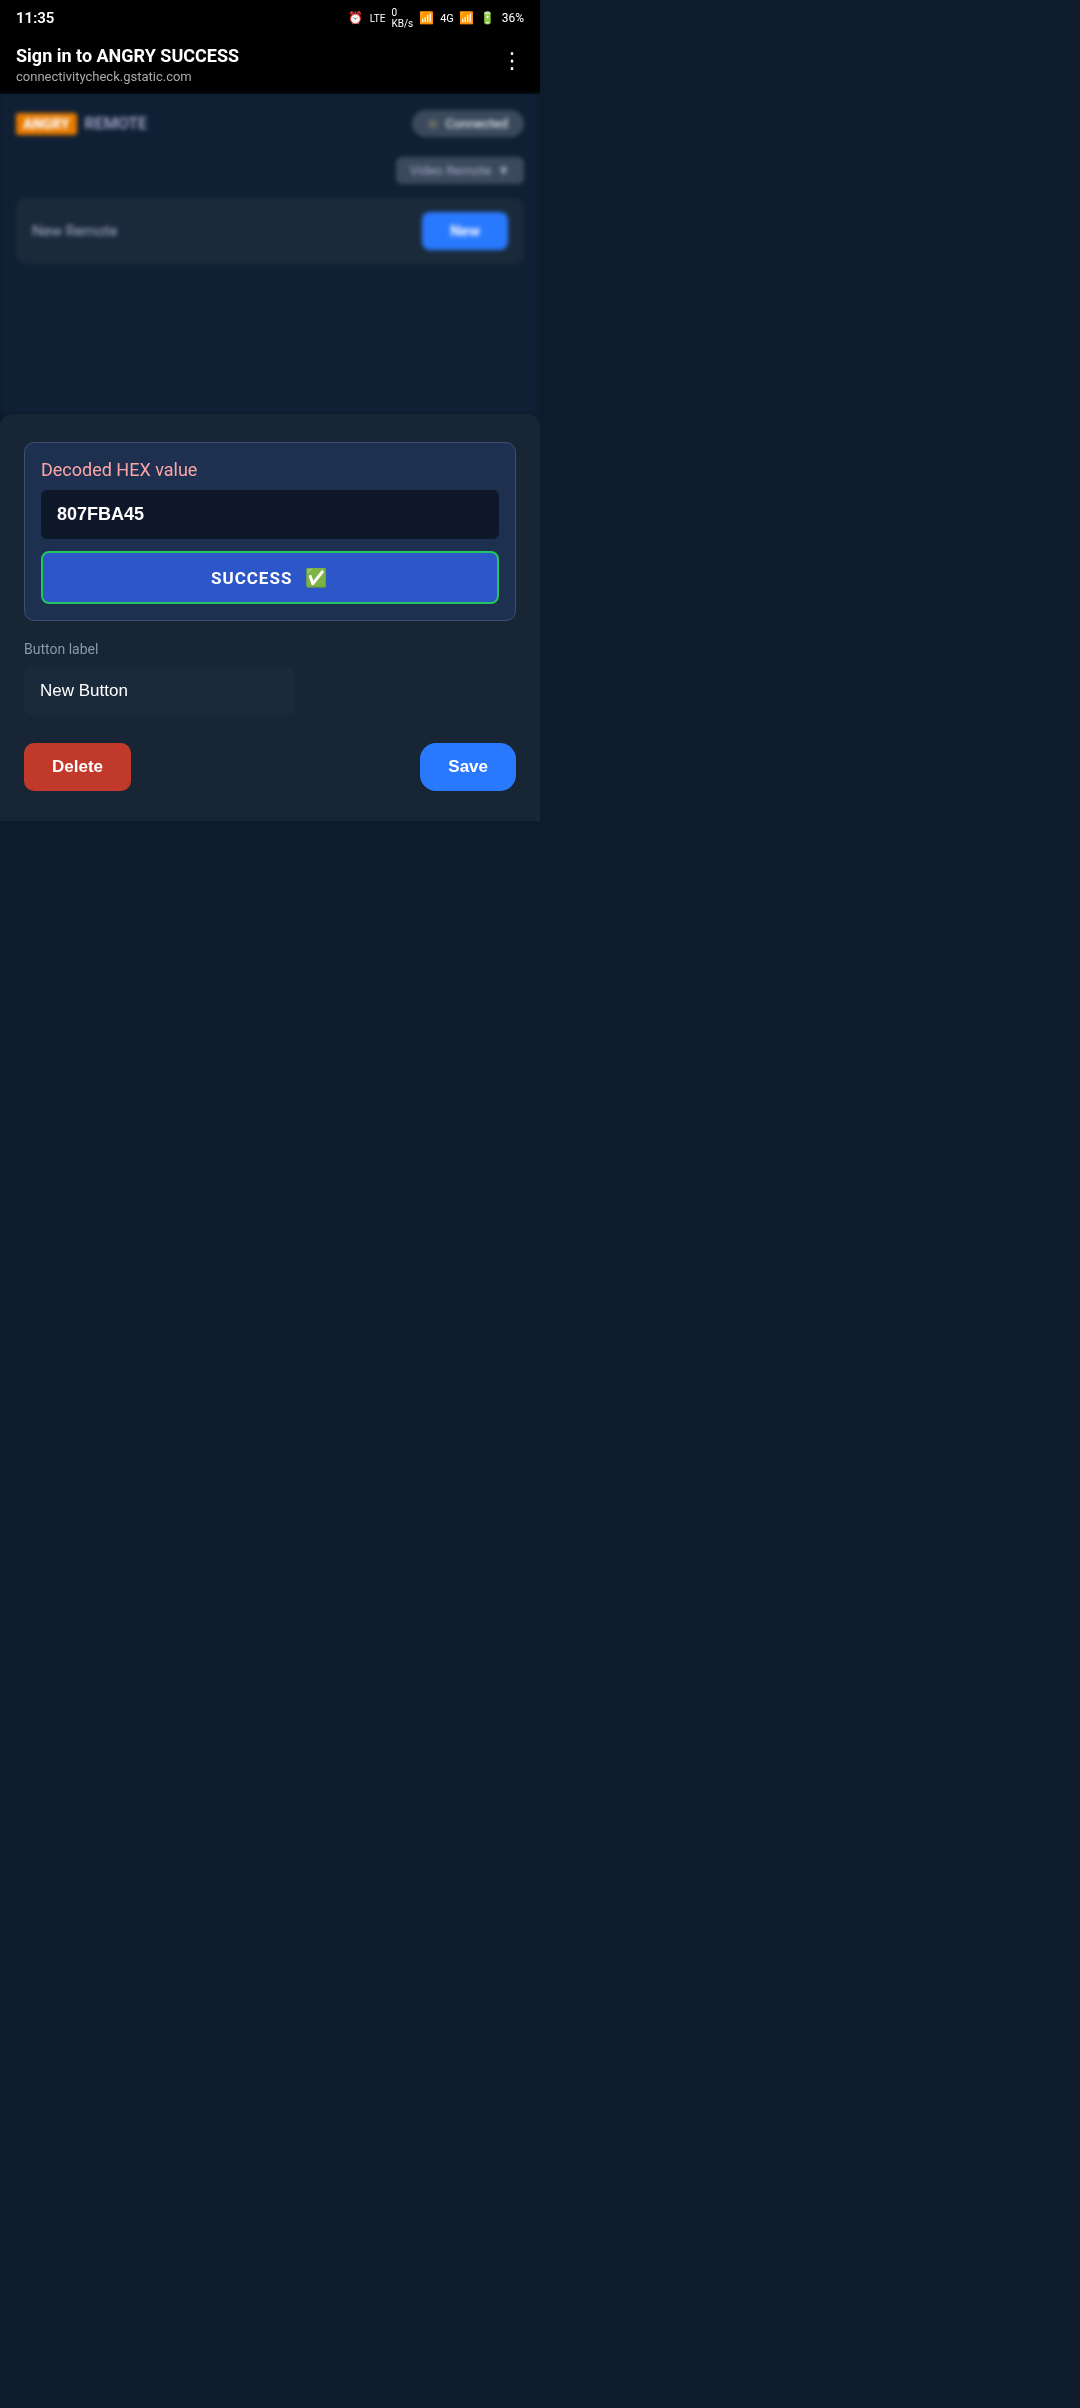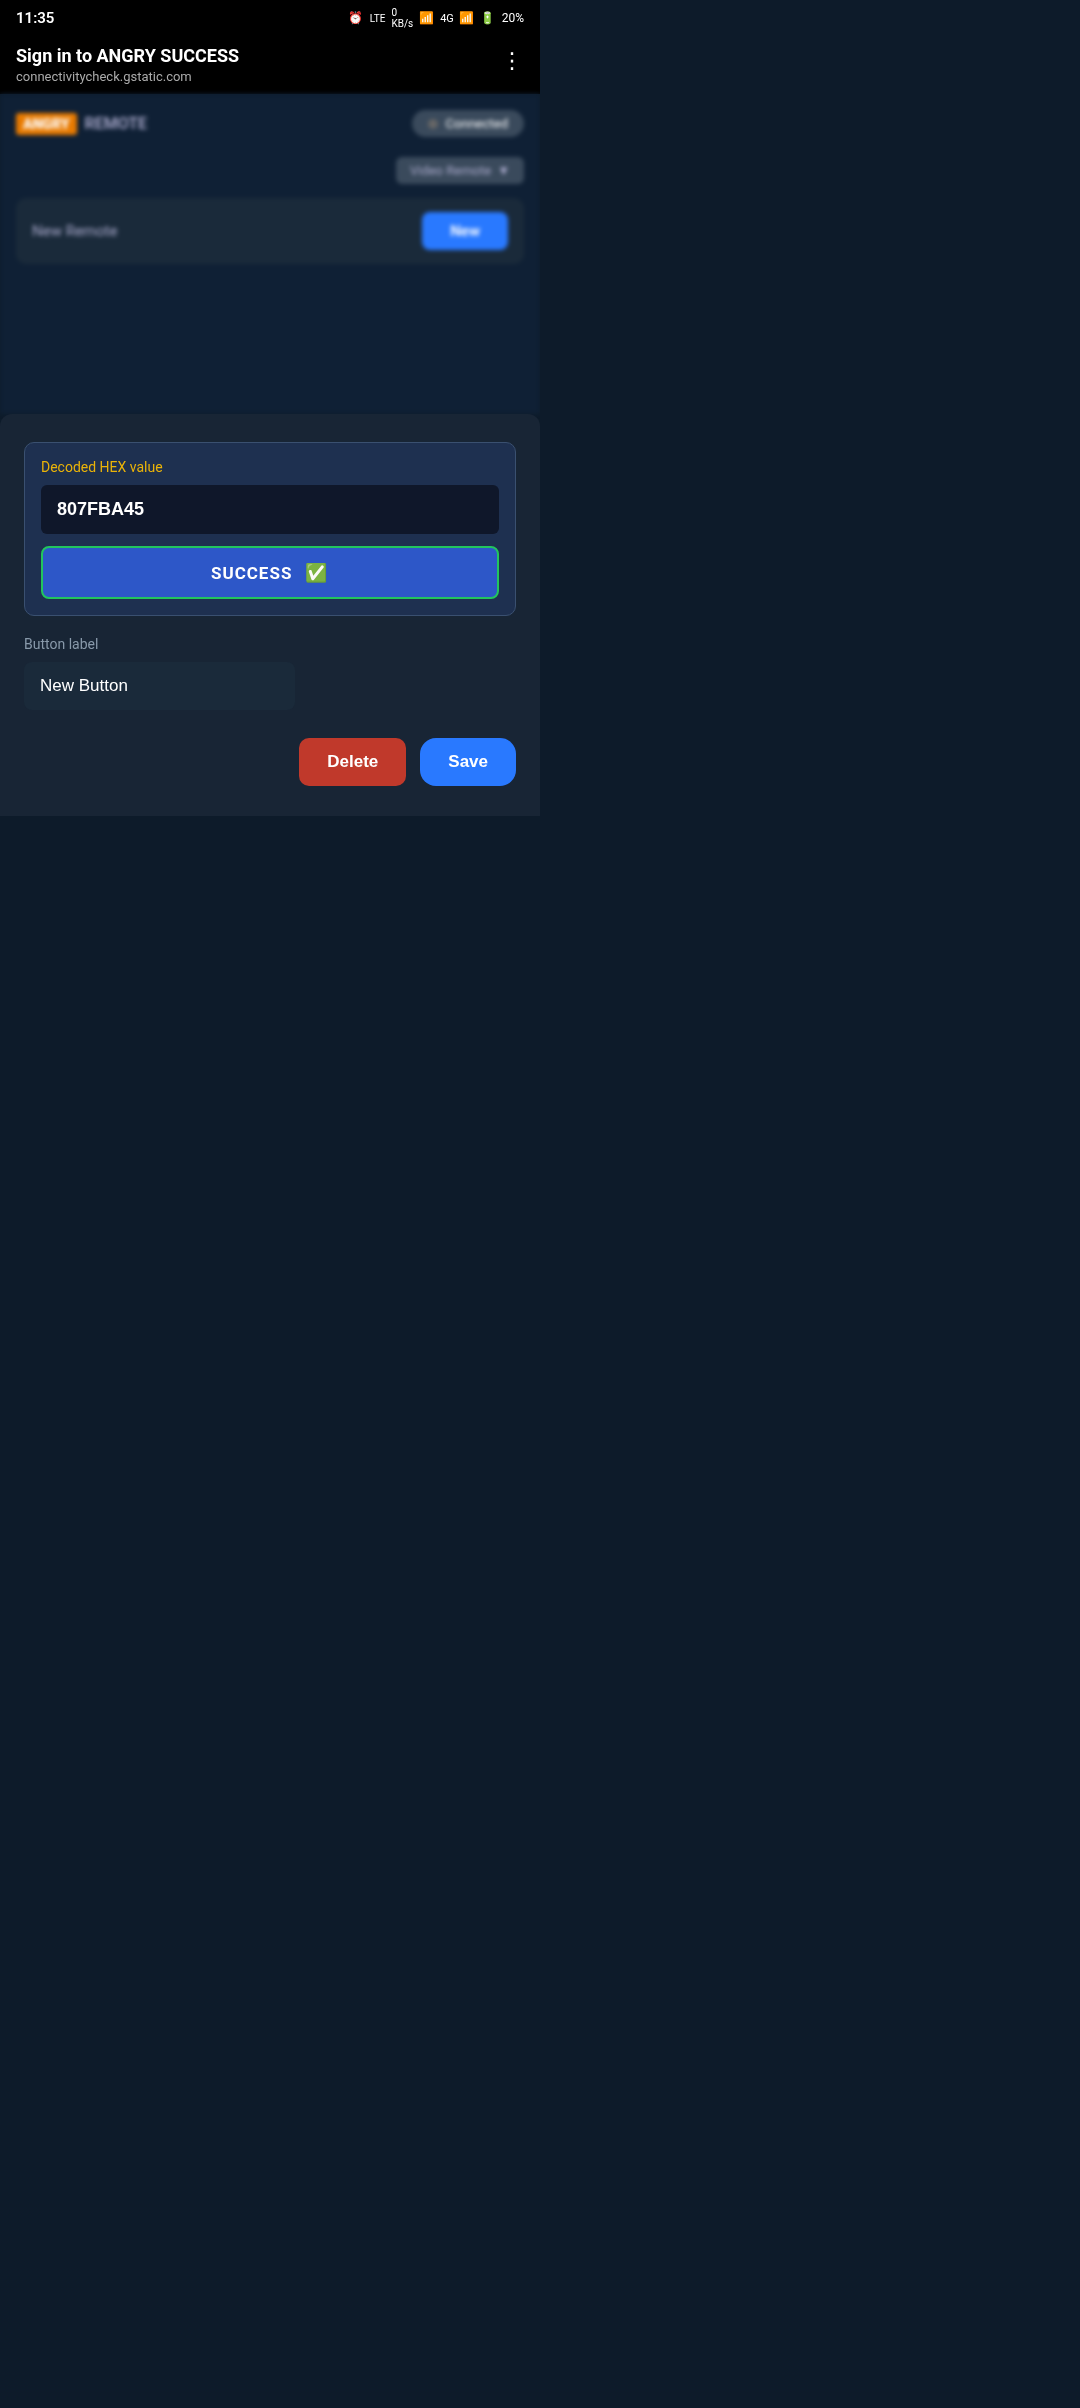--- a/index.html
+++ b/index.html
@@ -187,22 +187,22 @@
 
     
     .hex-section {
       background-color: #1e3050;
       border: 1px solid #3a5070;
       border-radius: 10px;
       padding: 16px;
       margin-bottom: 20px;
     }
     .hex-label {
-      font-size: 14px;
-      color: #eab308;
+      font-size: 18px;
+      color: #fca5a5;
       margin-bottom: 10px;
     }
     .hex-input {
       background-color: #0f172a;
       border: none;
       border-radius: 6px;
       padding: 14px 16px;
       font-size: 18px;
       font-weight: 600;
       color: #ffffff;
@@ -244,21 +244,21 @@
       font-size: 17px;
       font-weight: 400;
       color: #ffffff;
       width: 55%;
       outline: none;
     }
 
     
     .action-buttons {
       display: flex;
-      justify-content: flex-end;
+      justify-content: space-between;
       gap: 14px;
     }
     .delete-btn {
       background-color: #c0392b;
       color: #ffffff;
       border-radius: 10px;
       padding: 14px 28px;
       font-size: 17px;
       font-weight: 600;
       cursor: pointer;
@@ -287,21 +287,21 @@
 <div class="status-bar">
   <span class="status-time">11:35</span>
   <div class="status-icons">
     <span>⏰</span>
     <span style="font-size:10px">LTE</span>
     <span style="font-size:10px">0<br>KB/s</span>
     <span>📶</span>
     <span style="font-size:11px">4G</span>
     <span>📶</span>
     <span>🔋</span>
-    <span style="font-size:12px">20%</span>
+    <span style="font-size:12px">36%</span>
   </div>
 </div>
 
 <div class="browser-bar">
   <div>
     <div class="browser-title">
       Sign in to <span>ANGRY SUCCESS</span>
     </div>
     <div class="browser-url">connectivitycheck.gstatic.com</div>
   </div>

